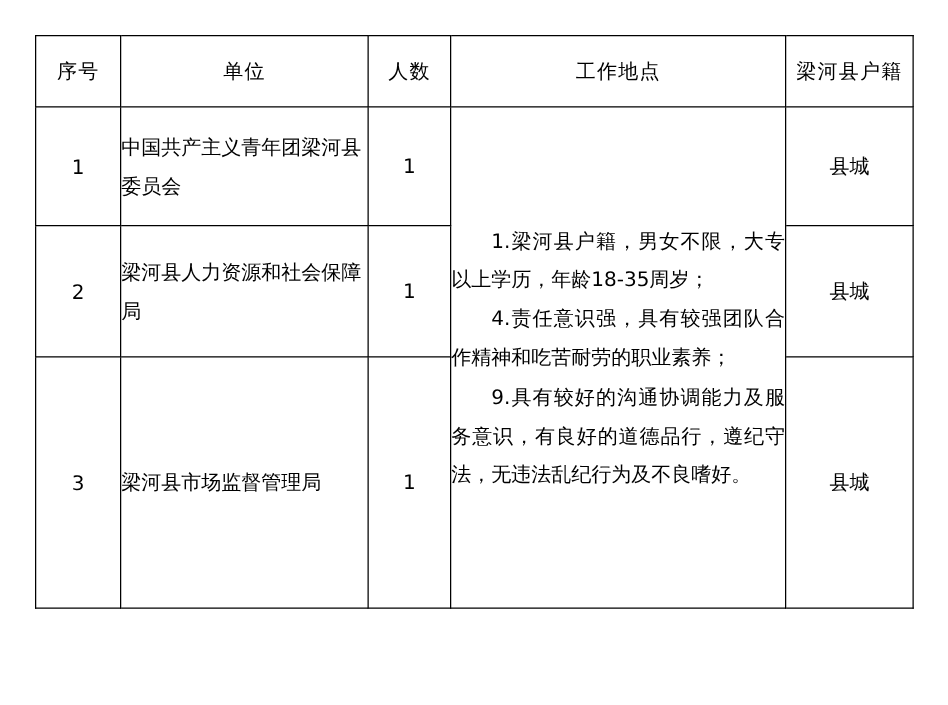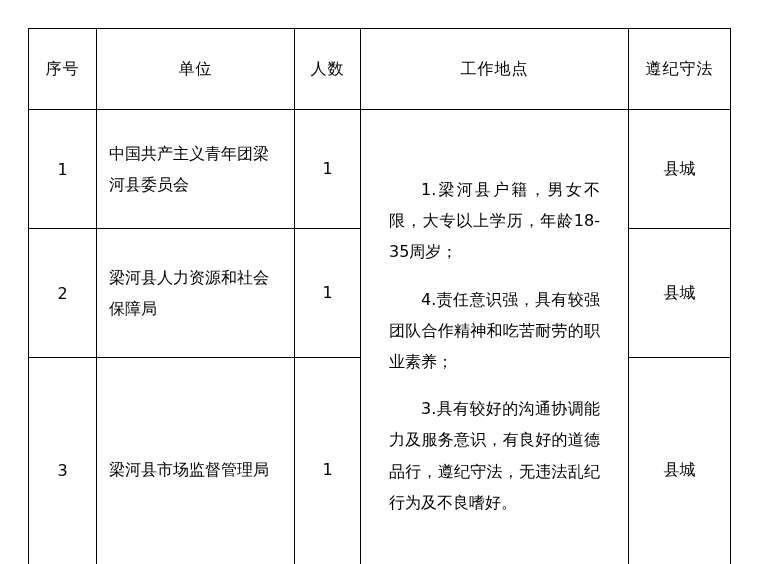--- a/index.html
+++ b/index.html
@@ -22,21 +22,21 @@
     padding: 28px 28px 0 28px;
   }
   table.job-table {
     border-collapse: collapse;
     width: 702px;
     table-layout: fixed;
   }
   table.job-table td,
   table.job-table th {
     border: 1px solid #000000;
-    padding: 12px;
+    padding: 0;
     vertical-align: middle;
     font-weight: normal;
     font-size: 16px;
   }
   
   col.c-no      { width: 68px; }
   col.c-unit    { width: 198px; }
   col.c-count   { width: 66px; }
   col.c-req     { width: 268px; }
   col.c-loc     { width: 102px; }
@@ -65,21 +65,21 @@
   }
   .req-cell {
     vertical-align: top;
     padding: 14px 14px 10px 14px;
     line-height: 1.95;
     font-size: 16px;
     text-align: justify;
     text-justify: inter-ideograph;
   }
   .req-cell p {
-    margin: 16px;
+    margin: 0;
     text-indent: 2em;
   }
   .row1 td { height: 94px; }
   .row2 td { height: 104px; }
   .row3 td { height: 200px; }
 </style>
 </head>
 <body>
 
 <div class="page">
@@ -90,32 +90,32 @@
       <col class="c-count">
       <col class="c-req">
       <col class="c-loc">
     </colgroup>
     <thead>
       <tr>
         <td>序号</td>
         <td>单位</td>
         <td>人数</td>
         <td>工作地点</td>
-        <td>遵纪守法</td>
+        <td>梁河县户籍</td>
       </tr>
     </thead>
     <tbody>
       <tr class="row1">
         <td class="cell-no">1</td>
         <td class="unit-cell">中国共产主义青年团梁河县委员会</td>
         <td class="cell-center">1</td>
         <td class="req-cell" rowspan="3">
           <p>1.梁河县户籍，男女不限，大专以上学历，年龄18-35周岁；</p>
           <p>4.责任意识强，具有较强团队合作精神和吃苦耐劳的职业素养；</p>
-          <p>3.具有较好的沟通协调能力及服务意识，有良好的道德品行，遵纪守法，无违法乱纪行为及不良嗜好。</p>
+          <p>9.具有较好的沟通协调能力及服务意识，有良好的道德品行，遵纪守法，无违法乱纪行为及不良嗜好。</p>
         </td>
         <td class="cell-center">县城</td>
       </tr>
       <tr class="row2">
         <td class="cell-no">2</td>
         <td class="unit-cell">梁河县人力资源和社会保障局</td>
         <td class="cell-center">1</td>
         <td class="cell-center">县城</td>
       </tr>
       <tr class="row3">

